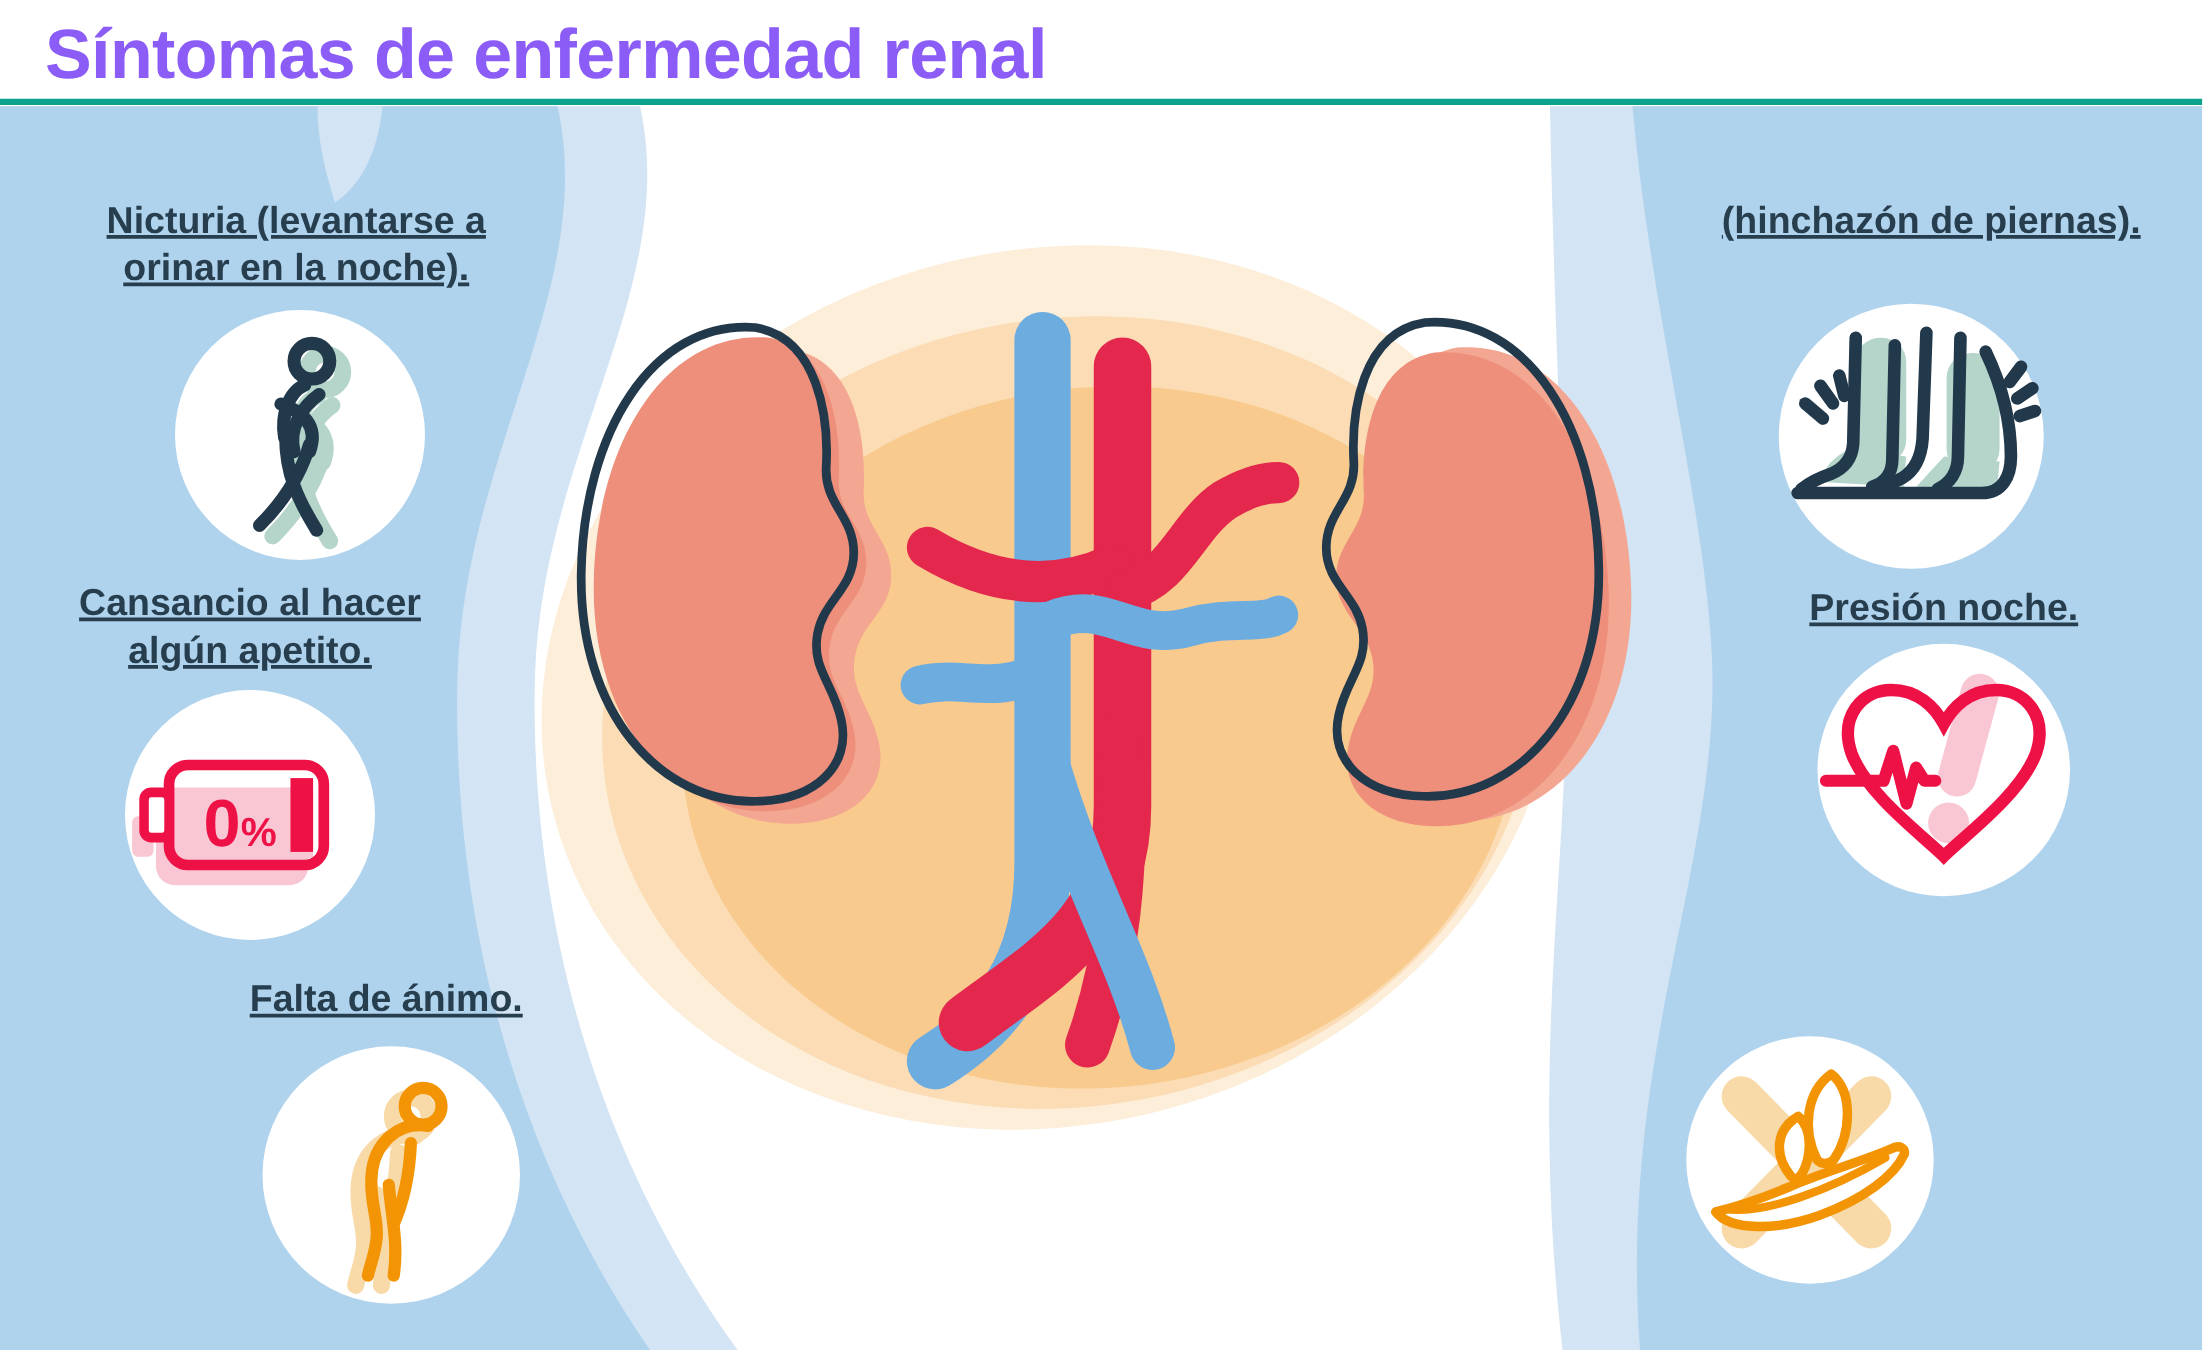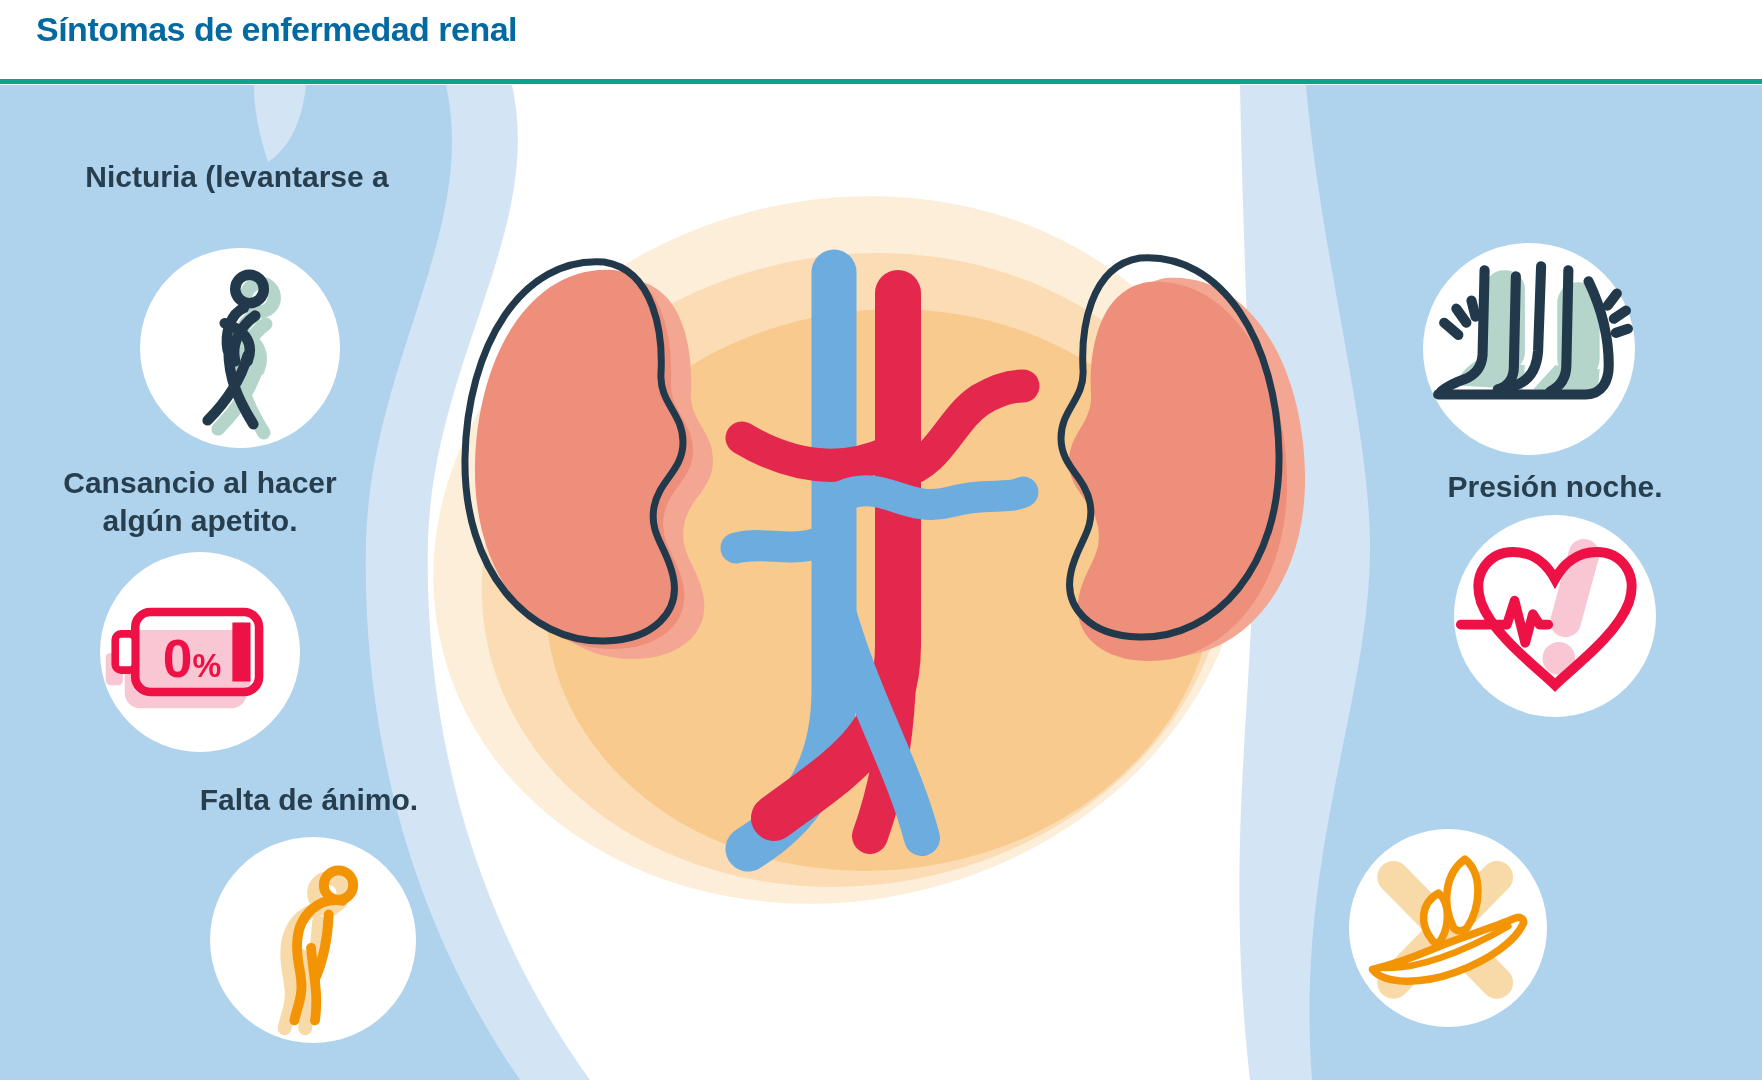--- a/index.html
+++ b/index.html
@@ -2,29 +2,29 @@
 <html><head>
 <meta charset="utf-8">
 <style>
   html,body{margin:0;padding:0;background:#ffffff;}
   .page{
     position:relative;width:1762px;height:1080px;overflow:hidden;background:#ffffff;
     font-family:"Liberation Sans",sans-serif;
   }
   .page-title{
     position:absolute;left:36px;top:10px;margin:0;
-    font-size:34px;font-weight:700;letter-spacing:-0.5px;color:#0369a1;
+    font-size:56px;font-weight:700;letter-spacing:-0.5px;color:#8b5cf6;
   }
   .title-rule{
     position:absolute;left:0;top:79px;width:100%;height:5px;background:#0BA38E;
   }
   .bg{position:absolute;left:0;top:0;width:1762px;height:1080px;}
   .label{
     position:absolute;font-weight:700;font-size:30px;line-height:38px;
-    color:#273E4E;text-align:center;
+    color:#273E4E;text-align:center;text-decoration:underline;
   }
   .ln{display:block;}
   .circle{
     position:absolute;background:#ffffff;border-radius:50%;
   }
   .circle svg{display:block;width:100%;height:100%;}
 </style>
 </head>
 <body>
 
@@ -69,20 +69,21 @@
       <path d="M 890,452 C 842,474 792,468 742,438" stroke="#E4274D" stroke-width="33"></path>
       <path d="M 902,472 C 940,462 950,420 980,400 C 1000,388 1014,386 1023,386" stroke="#E4274D" stroke-width="33"></path>
       <path d="M 834,598 C 862,700 902,762 922,838" stroke="#6CACDF" stroke-width="36"></path>
       <path d="M 842,496 C 885,478 905,514 950,502 C 985,492 1008,500 1023,492" stroke="#6CACDF" stroke-width="31"></path>
       <path d="M 830,538 C 795,556 768,540 736,548" stroke="#6CACDF" stroke-width="31"></path>
     </g>
   </svg>
 
   <div class="label" style="left:37px;top:158px;width:400px">
     <span class="ln">Nicturia (levantarse a</span>
+    <span class="ln">orinar en la noche).</span>
   </div>
   <div class="circle" style="left:140px;top:248px;width:200px;height:200px">
     <svg viewBox="-105 -105 210 210">
       <g stroke="#B5D5CB" stroke-width="14" fill="none" stroke-linecap="round" transform="translate(11,9)">
         <circle cx="10" cy="-62" r="15"></circle>
         <path d="M 4,-42 C -10,-36 -16,-16 -13,2"></path>
         <path d="M -16,-26 C 2,-20 16,-8 8,14"></path>
         <path d="M 16,-34 C 2,-24 -10,-6 -5,14"></path>
         <path d="M -12,2 C -12,32 -2,54 14,80"></path>
         <path d="M 8,8 C 0,36 -16,58 -34,76"></path>
@@ -130,20 +131,21 @@
       <g stroke="#F39404" stroke-width="10" fill="none" stroke-linecap="round">
         <circle cx="26" cy="-56" r="15"></circle>
         <path d="M 30,-40 C 6,-44 -14,-26 -16,0 C -18,22 -10,36 -12,52 C -13,64 -17,72 -19,82"></path>
         <path d="M 16,-26 C 15,-2 10,22 2,40"></path>
         <path d="M -2,8 C 0,34 6,54 2,82"></path>
       </g>
     </svg>
   </div>
 
   <div class="label" style="left:1345px;top:158px;width:400px">
+    <span class="ln">(hinchazón de piernas).</span>
   </div>
   <div class="circle" style="left:1423px;top:243px;width:212px;height:212px">
     <svg viewBox="-105 -105 210 210">
       <g fill="#B5D5CB" transform="translate(6,-4)">
         <rect x="-50" y="-74" width="40" height="100" rx="19"></rect>
         <rect x="22" y="-62" width="42" height="96" rx="20"></rect>
         <path d="M -54,14 L -10,20 L -12,44 L -80,40 C -72,24 -62,17 -54,14 Z"></path>
         <path d="M 20,20 L 64,24 L 62,46 L -2,44 Z"></path>
       </g>
       <g stroke="#22394B" stroke-width="10" fill="none" stroke-linecap="round">

